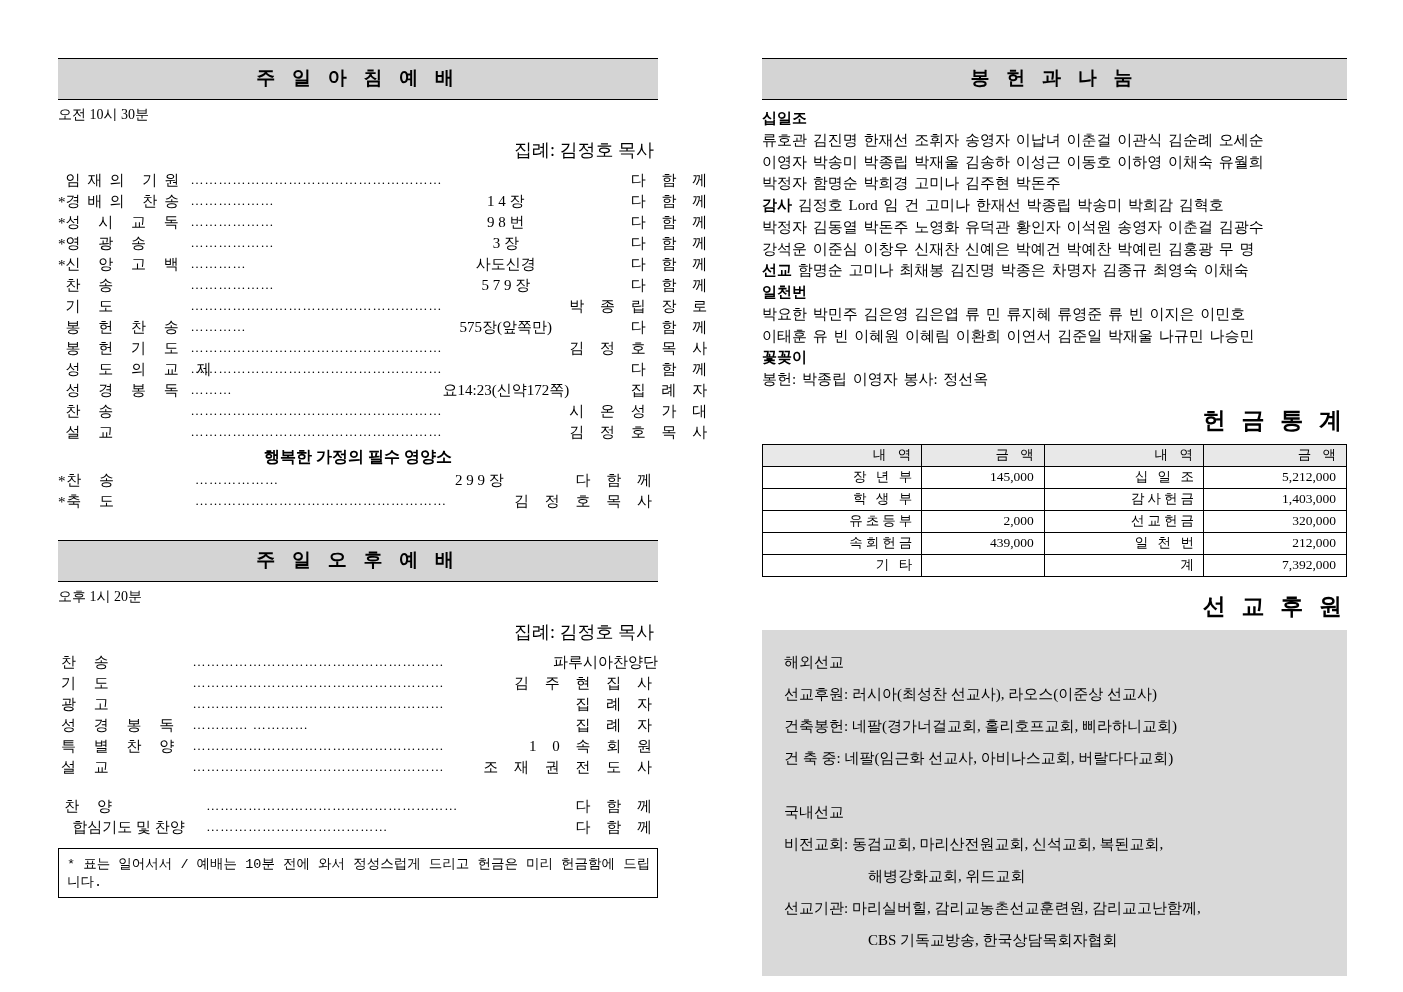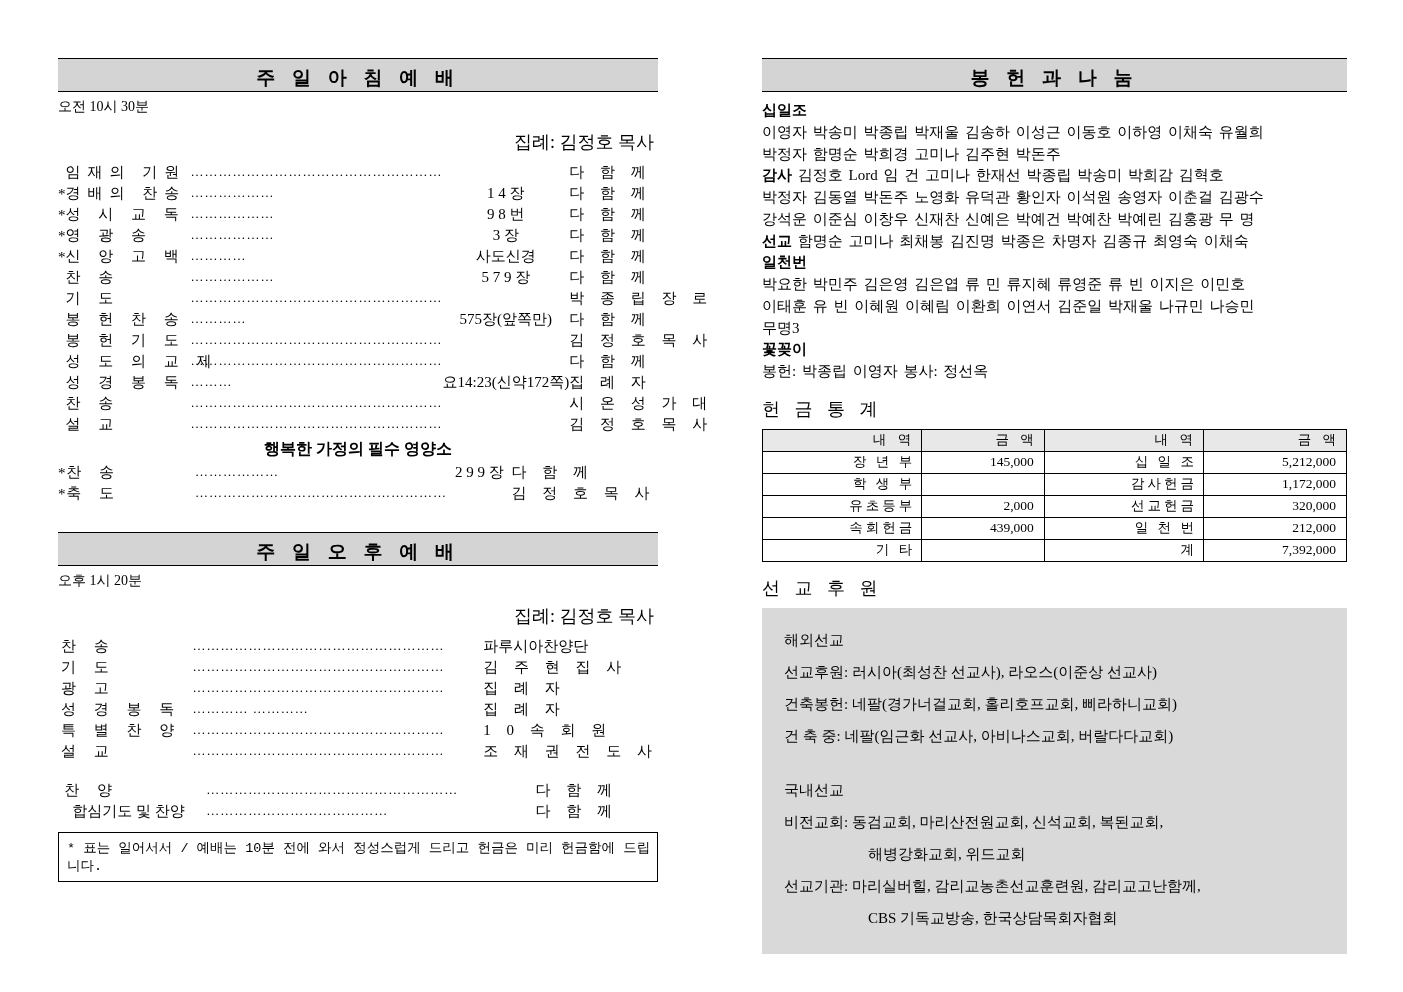--- a/index.html
+++ b/index.html
@@ -34,21 +34,21 @@
     width: 585px;
   }
   .section-banner {
     background: #d4d4d4;
     border-top: 1px solid #000;
     border-bottom: 1px solid #000;
     text-align: center;
     font-size: 19px;
     font-weight: bold;
     letter-spacing: 6px;
-    padding: 6px 0 0 0;
+    padding: 6px 0 8px 0;
   }
   .time-line {
     font-size: 14px;
     margin-top: 6px;
   }
   .leader-line {
     font-size: 18px;
     text-align: right;
     margin-top: 14px;
     padding-right: 4px;
@@ -87,20 +87,21 @@
     top: -2px;
   }
   td.mid {
     text-align: center;
     white-space: nowrap;
     padding: 0 4px;
     width: 150px;
   }
   td.who {
     width: 160px;
+    text-align: right;
     padding-right: 4px;
   }
   td.who span.sp2 {
     display: inline-block;
     letter-spacing: 6px;
   }
   .sermon-title {
     text-align: center;
     font-size: 16px;
     font-weight: bold;
@@ -124,23 +125,23 @@
     margin-top: 8px;
   }
   .give-body .label {
     font-weight: bold;
   }
   .give-body p {
     margin: 0;
     word-spacing: 2px;
   }
   .sub-title {
-    text-align: left;
-    font-size: 18px;
-    font-weight: normal;
+    text-align: right;
+    font-size: 23px;
+    font-weight: bold;
     letter-spacing: 5px;
     margin: 14px 0 8px 0;
   }
   table.money {
     width: 100%;
     border-collapse: collapse;
     font-size: 13.5px;
     border: 1.5px solid #000;
   }
   table.money th, table.money td {
@@ -377,33 +378,33 @@
 
     <div class="note-box">* 표는 일어서서 / 예배는 10분 전에 와서 정성스럽게 드리고 헌금은 미리 헌금함에 드립니다.</div>
   </div>
 
   <div class="col-right">
 
     <div class="section-banner">봉 헌 과 나 눔</div>
 
     <div class="give-body">
       <p><span class="label">십일조</span></p>
+      <p>류호관 김진명 한재선 조휘자 송영자 이납녀 이춘걸 이관식 김순례 오세순</p>
       <p>이영자 박송미 박종립 박재울 김송하 이성근 이동호 이하영 이채숙 유월희</p>
       <p>박정자 함명순 박희경 고미나 김주현 박돈주</p>
 
       <p><span class="label">감사</span> <span>김정호 Lord 임  건 고미나 한재선 박종립 박송미 박희감 김혁호</span></p>
       <p>박정자 김동열 박돈주 노영화 유덕관 황인자 이석원 송영자 이춘걸 김광수</p>
       <p>강석운 이준심 이창우 신재찬 신예은 박예건 박예찬 박예린 김홍광 무  명</p>
 
       <p><span class="label">선교</span> <span>함명순 고미나 최채봉 김진명 박종은 차명자 김종규 최영숙 이채숙</span></p>
 
       <p><span class="label">일천번</span></p>
       <p>박요한 박민주 김은영 김은엽 류  민 류지혜 류영준 류  빈 이지은 이민호</p>
       <p>이태훈 유  빈 이혜원 이혜림 이환희 이연서 김준일 박재울 나규민 나승민</p>
-      <p>무명3</p>
 
       <p><span class="label">꽃꽂이</span></p>
       <p>봉헌: 박종립 이영자   봉사: 정선옥</p>
     </div>
 
     <div class="sub-title">헌 금 통 계</div>
 
     <table class="money">
       <thead>
         <tr>
@@ -417,21 +418,21 @@
         <tr>
           <td class="name">장 년 부</td>
           <td class="amt">145,000</td>
           <td class="name">십 일 조</td>
           <td class="amt">5,212,000</td>
         </tr>
         <tr>
           <td class="name">학 생 부</td>
           <td class="amt"></td>
           <td class="name">감사헌금</td>
-          <td class="amt">1,172,000</td>
+          <td class="amt">1,403,000</td>
         </tr>
         <tr>
           <td class="name">유초등부</td>
           <td class="amt">2,000</td>
           <td class="name">선교헌금</td>
           <td class="amt">320,000</td>
         </tr>
         <tr>
           <td class="name">속회헌금</td>
           <td class="amt">439,000</td>

